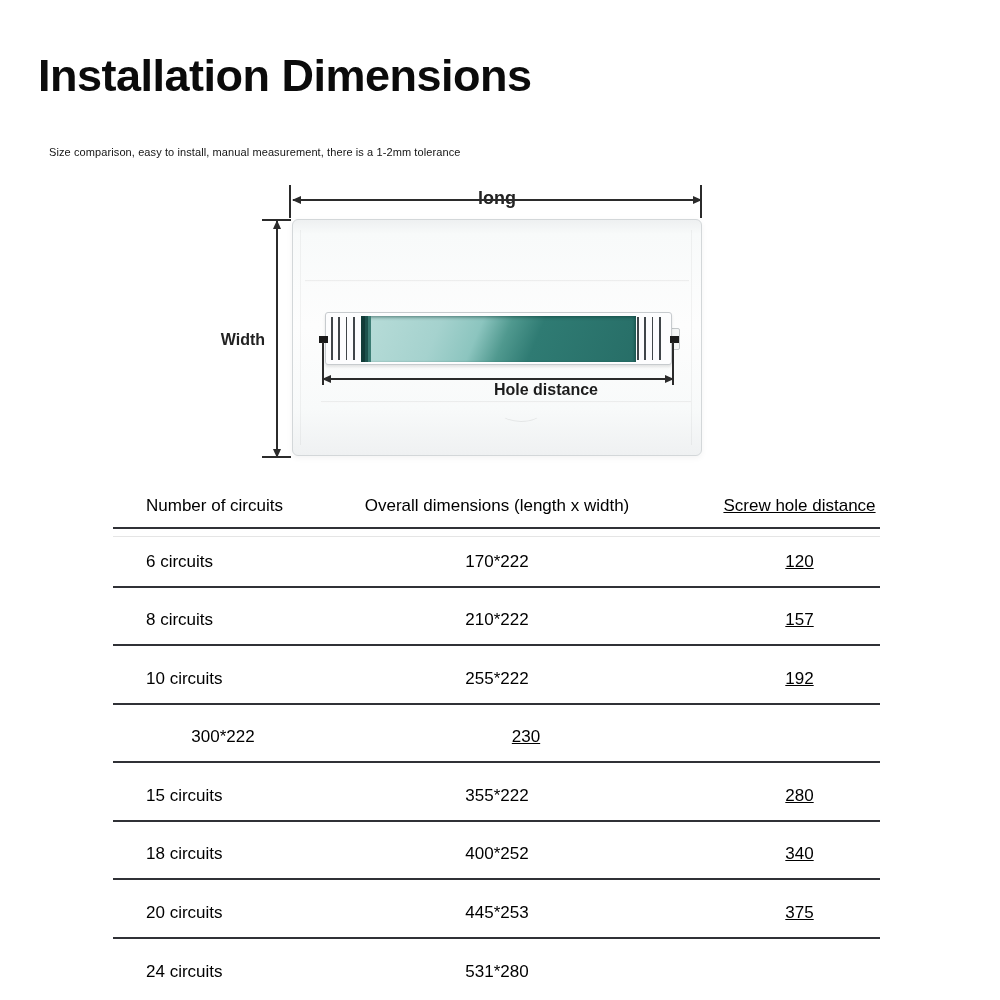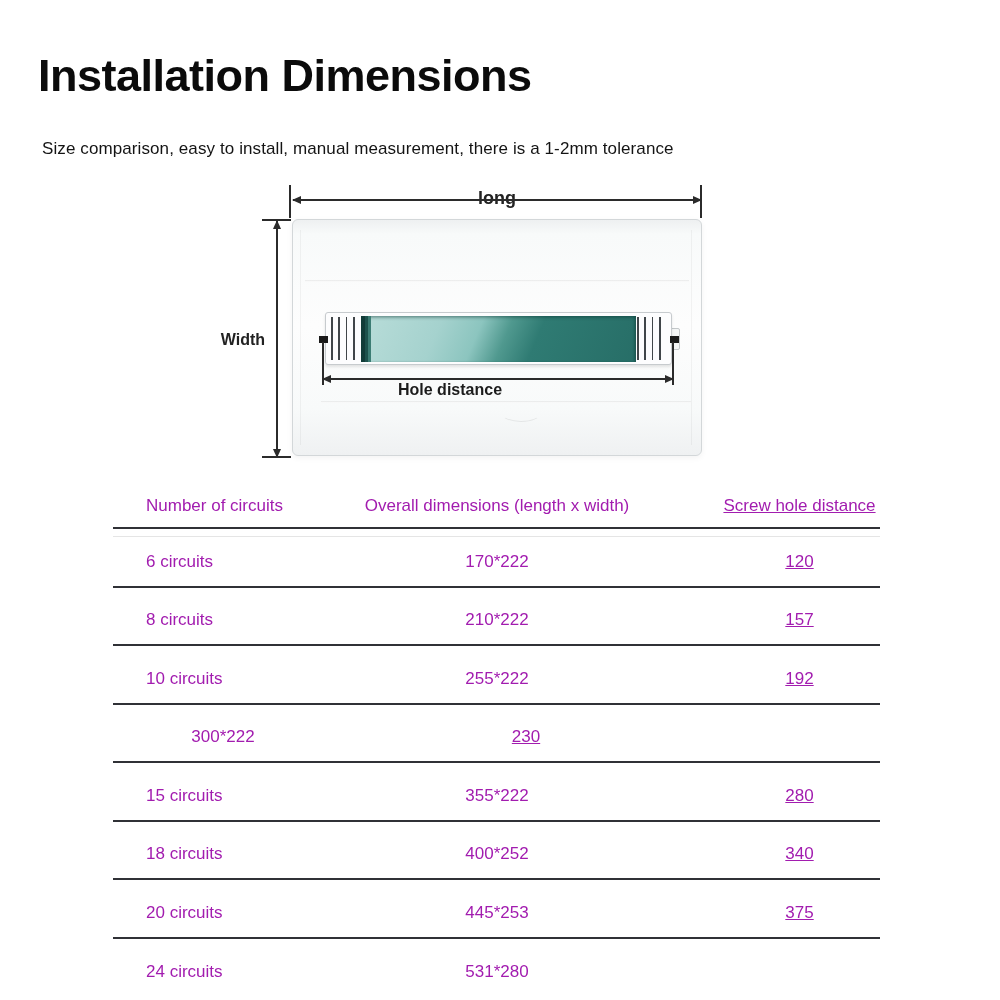--- a/index.html
+++ b/index.html
@@ -6,22 +6,22 @@
   .page{
     position:relative;width:1000px;height:1000px;background:#ffffff;overflow:hidden;
     font-family:"Liberation Sans", sans-serif;color:#111;
   }
   
   .title{
     position:absolute;left:38px;top:50px;margin:0;
     font-size:45px;font-weight:bold;letter-spacing:-0.5px;color:#0b0b0b;
   }
   .subtitle{
-    position:absolute;left:37px;top:134px;margin:5px;
-    font-size:17px;letter-spacing:0.1px;color:#141414;
+    position:absolute;left:37px;top:134px;margin:12px;
+    font-size:11px;letter-spacing:0.1px;color:#141414;
   }
   
   .diagram{position:absolute;left:0;top:0;width:1000px;height:475px;margin:0;}
   .dim-line{position:absolute;background:var(--dimension-line);}
   .tick{position:absolute;background:var(--dimension-line);}
   .ah{position:absolute;width:0;height:0;}
   .ah-left {left:-1px;top:50%;transform:translateY(-50%);
     border-top:4px solid transparent;border-bottom:4px solid transparent;border-right:9px solid var(--dimension-line);}
   .ah-right{right:-1px;top:50%;transform:translateY(-50%);
     border-top:4px solid transparent;border-bottom:4px solid transparent;border-left:9px solid var(--dimension-line);}
@@ -72,37 +72,37 @@
     background:linear-gradient(90deg,#123c38 0 28%,#1d524c 28% 52%,#3b7c73 52% 72%,rgba(0,0,0,0) 72%);}
   .latch-tab{
     position:absolute;left:376px;top:108px;width:11px;height:22px;box-sizing:border-box;
     background:#f4f6f6;border:1px solid #c3c7c9;border-radius:2px;
   }
   .screw{position:absolute;width:9px;height:7px;background:#1a1a1a;}
   .screw.l{left:26px;top:116px;} .screw.r{left:377px;top:116px;}
   .hole-ext{position:absolute;width:2px;height:43px;top:122px;background:var(--dimension-line);}
   .hole-ext.l{left:29px;} .hole-ext.r{left:379px;}
   .hole-arrow{left:30px;top:158px;width:350px;height:2px;}
-  .hole-label{position:absolute;left:105px;top:161px;width:200px;text-align:left;
+  .hole-label{position:absolute;left:105px;top:161px;width:200px;text-align:right;
     font-size:16px;font-weight:bold;color:#1c1c1c;}
   .bottom-arc{position:absolute;left:208px;top:184px;width:38px;height:16px;
     border:1.5px solid rgba(0,0,0,0.07);border-radius:50%;
     border-top-color:transparent;border-left-color:transparent;border-right-color:transparent;}
 
   
   .dims-table{position:absolute;left:113px;top:484px;width:767px;}
   .t-row{
     display:grid;grid-template-columns:220px 328px 219px;
     box-sizing:border-box;border-bottom:2px solid #303136;
   }
   .t-head{height:45px;position:relative;}
   .t-head::after{content:"";position:absolute;left:0;right:0;top:52px;height:1px;background:rgba(0,0,0,0.10);}
   .t-body .t-row{height:58.5px;}
   .t-body .t-row:last-child{border-bottom:none;}
-  .cell{display:flex;align-items:center;font-size:17px;color:#a21caf;white-space:nowrap;}
+  .cell{display:flex;align-items:center;font-size:17px;color:#000000;white-space:nowrap;}
   .cell.c1{padding-left:33px;justify-content:flex-start;}
   .cell.c2{justify-content:center;}
   .cell.c3{justify-content:center;padding-left:58px;text-decoration:underline;}
   .t-head .cell{padding-top:0;}
   .t-body .cell{padding-top:9px;}
 </style>
 </head>
 <body>
 
 <div class="page">

